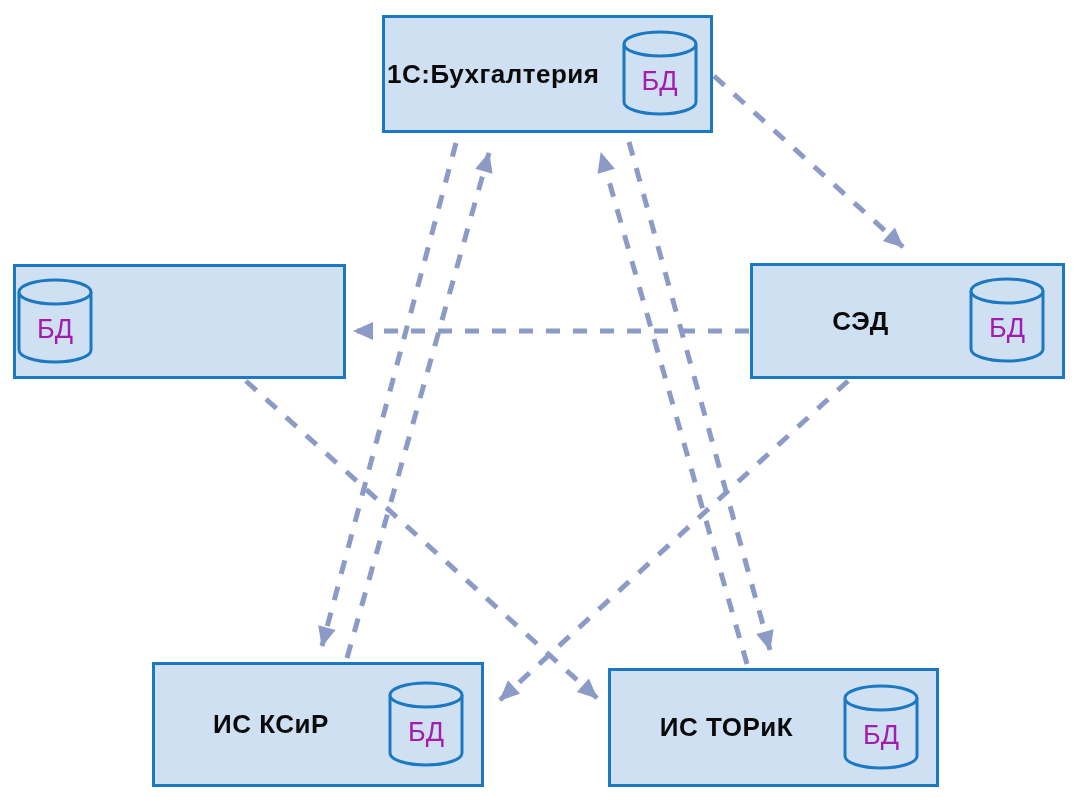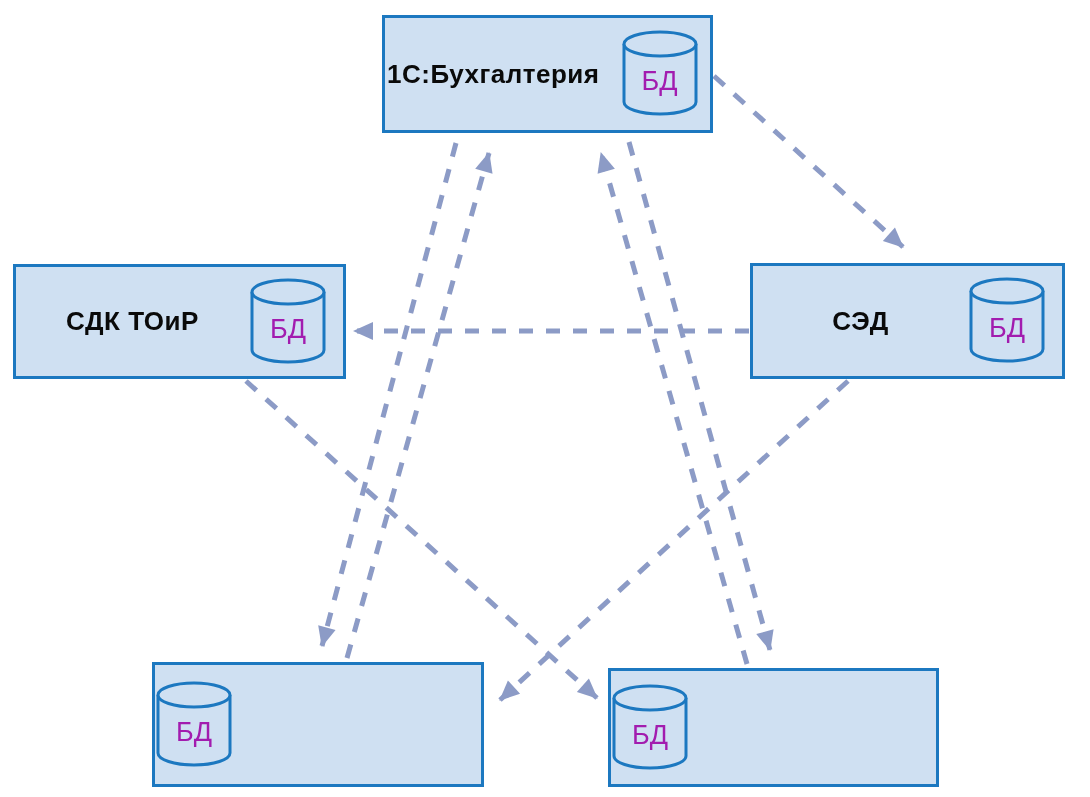--- a/index.html
+++ b/index.html
@@ -86,21 +86,20 @@
     <span class="db-wrap">
       <svg viewBox="0 0 78 88" aria-hidden="true">
         <path class="cyl" d="M3 14 V 72 A 36 12 0 0 0 75 72 V 14" fill="#cfe0f2" stroke="#1c78c0" stroke-width="3"></path>
         <ellipse class="cyl" cx="39" cy="14" rx="36" ry="12" fill="#cfe0f2" stroke="#1c78c0" stroke-width="3"></ellipse>
       </svg>
       <span class="db-label">БД</span>
     </span>
   </div>
 
   <div class="node" id="node-sdk">
-    <span class="label">СДК ТОиР</span>
     <span class="db-wrap">
       <svg viewBox="0 0 78 88" aria-hidden="true">
         <path class="cyl" d="M3 14 V 72 A 36 12 0 0 0 75 72 V 14" fill="#cfe0f2" stroke="#1c78c0" stroke-width="3"></path>
         <ellipse class="cyl" cx="39" cy="14" rx="36" ry="12" fill="#cfe0f2" stroke="#1c78c0" stroke-width="3"></ellipse>
       </svg>
       <span class="db-label">БД</span>
     </span>
   </div>
 
   <div class="node" id="node-sed">
@@ -108,30 +107,32 @@
     <span class="db-wrap">
       <svg viewBox="0 0 78 88" aria-hidden="true">
         <path class="cyl" d="M3 14 V 72 A 36 12 0 0 0 75 72 V 14" fill="#cfe0f2" stroke="#1c78c0" stroke-width="3"></path>
         <ellipse class="cyl" cx="39" cy="14" rx="36" ry="12" fill="#cfe0f2" stroke="#1c78c0" stroke-width="3"></ellipse>
       </svg>
       <span class="db-label">БД</span>
     </span>
   </div>
 
   <div class="node" id="node-ksir">
+    <span class="label">ИС КСиР</span>
     <span class="db-wrap">
       <svg viewBox="0 0 78 88" aria-hidden="true">
         <path class="cyl" d="M3 14 V 72 A 36 12 0 0 0 75 72 V 14" fill="#cfe0f2" stroke="#1c78c0" stroke-width="3"></path>
         <ellipse class="cyl" cx="39" cy="14" rx="36" ry="12" fill="#cfe0f2" stroke="#1c78c0" stroke-width="3"></ellipse>
       </svg>
       <span class="db-label">БД</span>
     </span>
   </div>
 
   <div class="node" id="node-torik">
+    <span class="label">ИС ТОРиК</span>
     <span class="db-wrap">
       <svg viewBox="0 0 78 88" aria-hidden="true">
         <path class="cyl" d="M3 14 V 72 A 36 12 0 0 0 75 72 V 14" fill="#cfe0f2" stroke="#1c78c0" stroke-width="3"></path>
         <ellipse class="cyl" cx="39" cy="14" rx="36" ry="12" fill="#cfe0f2" stroke="#1c78c0" stroke-width="3"></ellipse>
       </svg>
       <span class="db-label">БД</span>
     </span>
   </div>
 
 </div>

